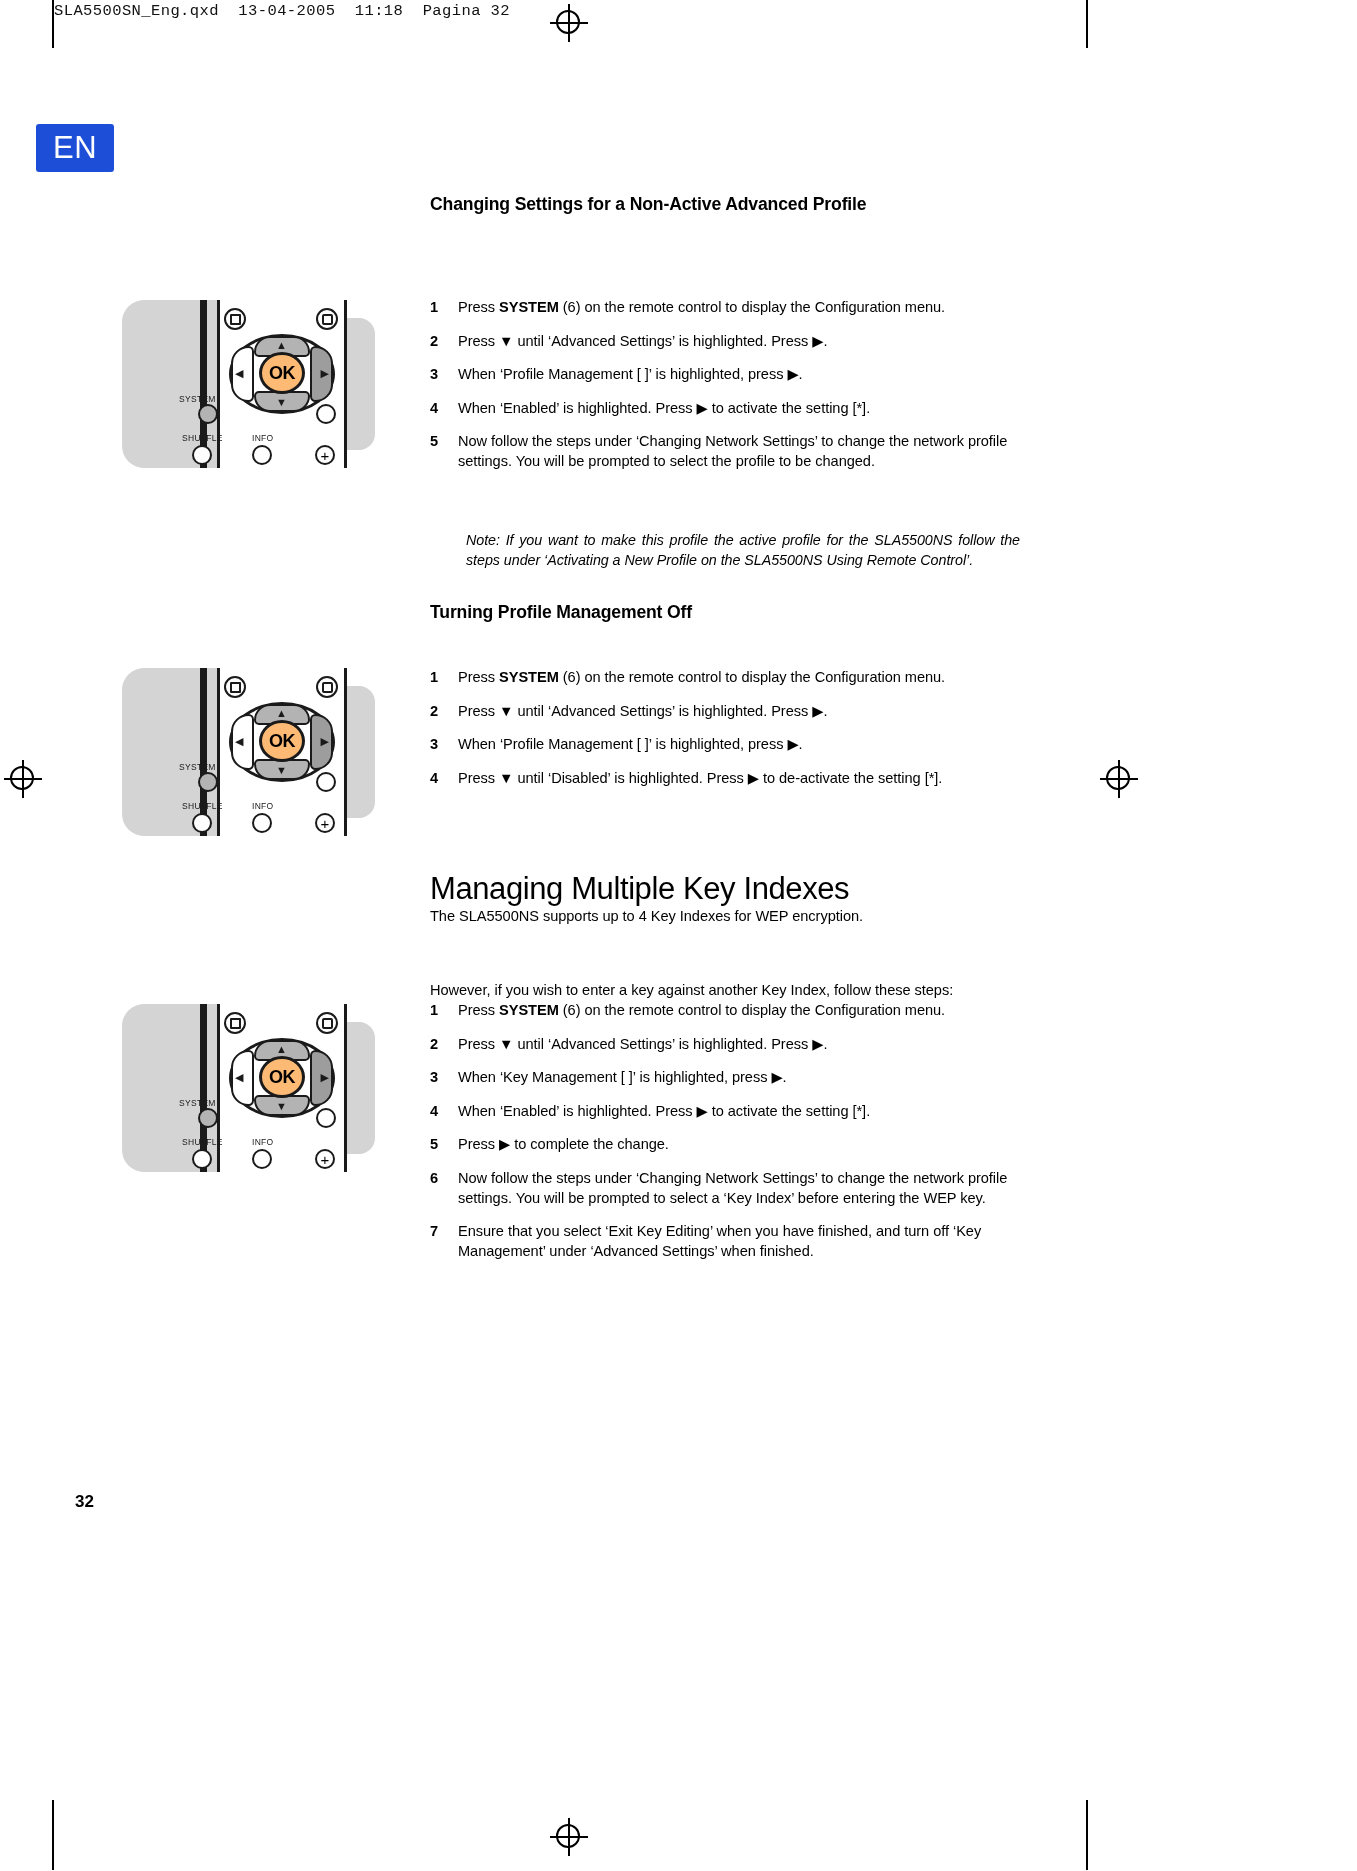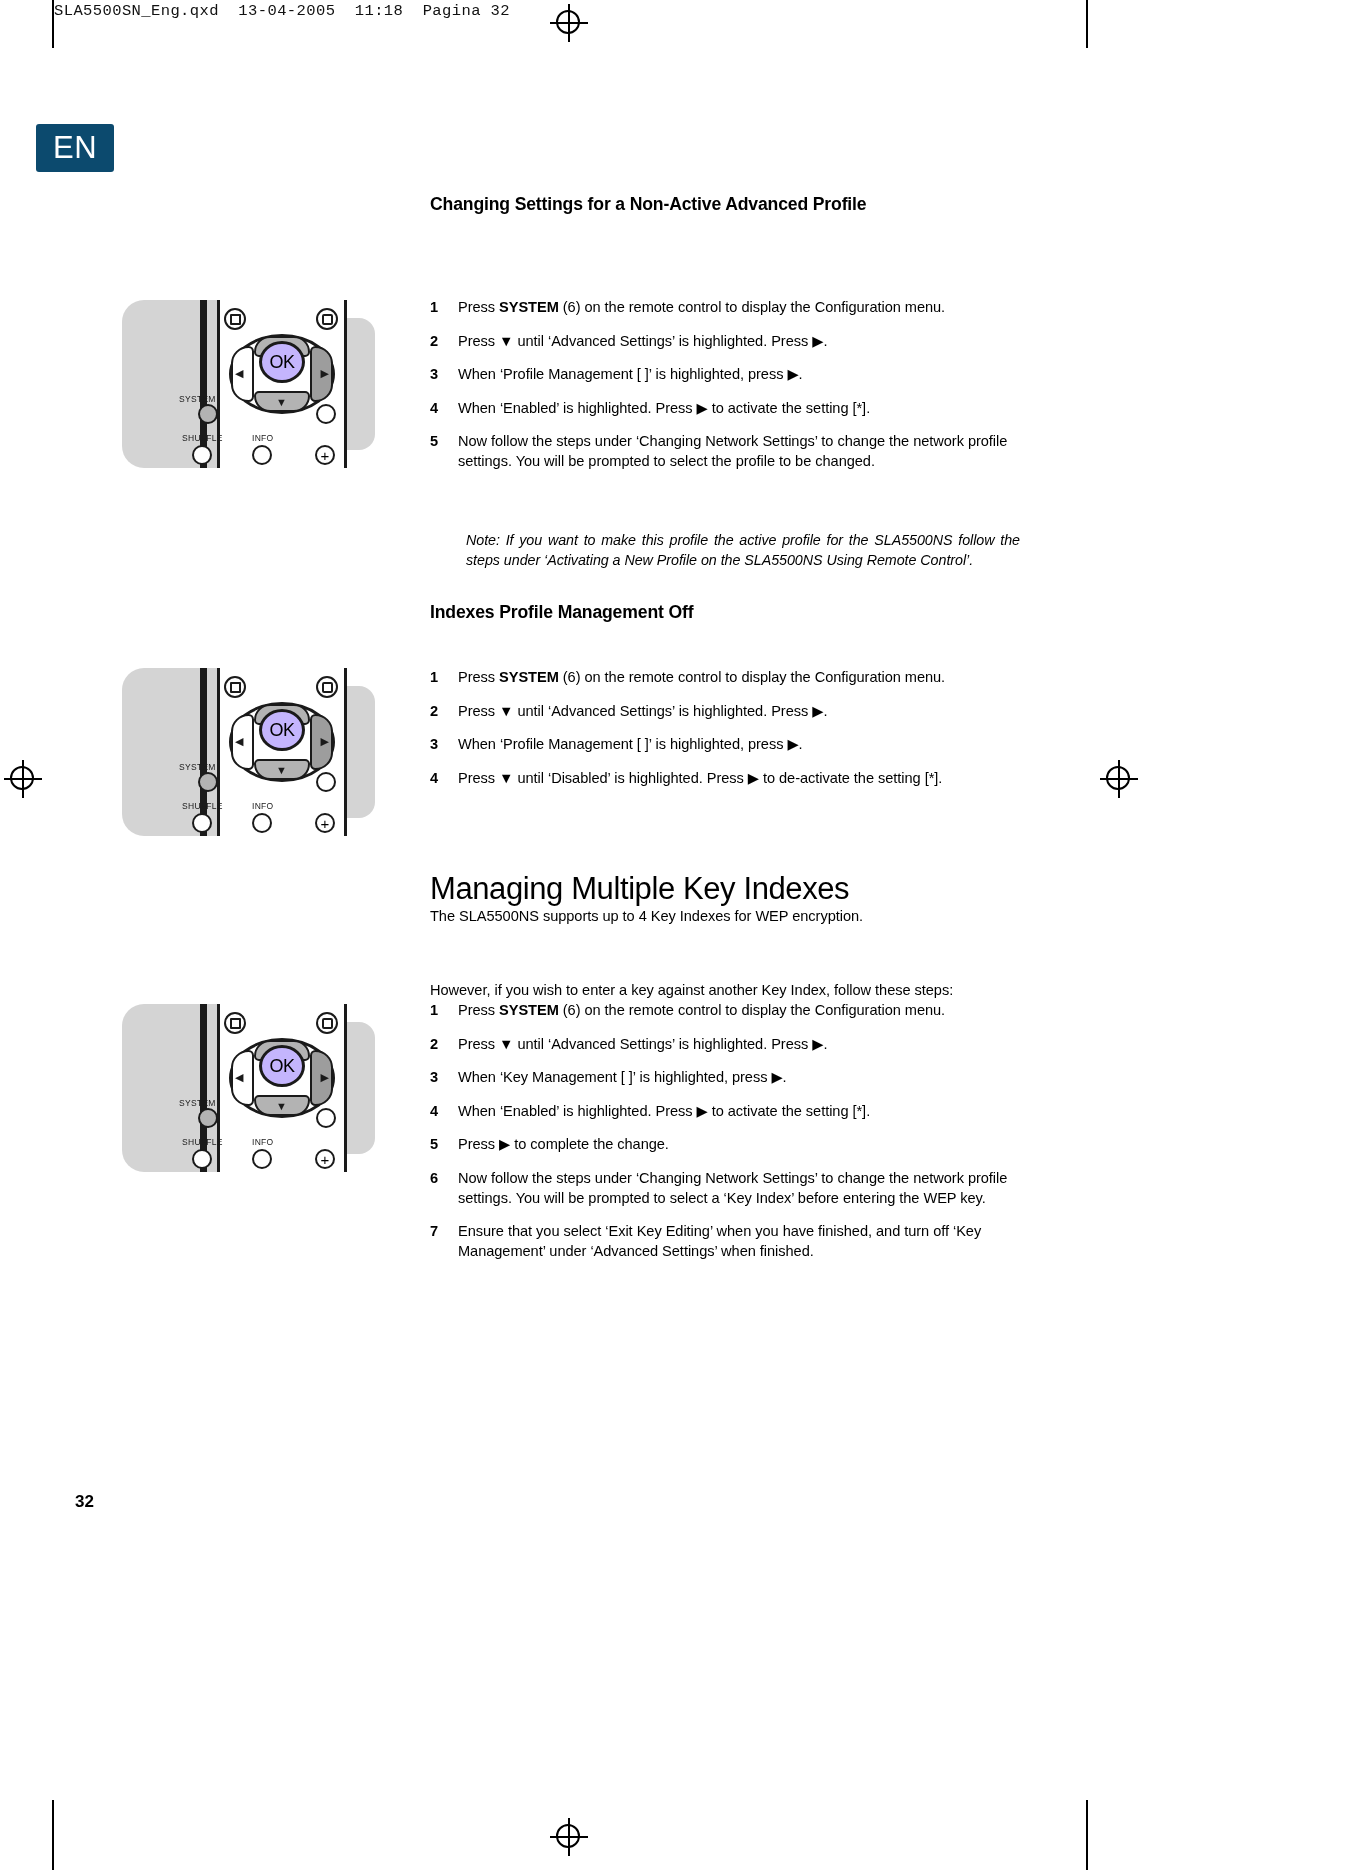--- a/index.html
+++ b/index.html
@@ -22,21 +22,21 @@
   .reg:before{left:18px;top:0;width:2px;height:38px;}
   .reg:after{top:18px;left:0;height:2px;width:38px;}
   .reg .ring{
     position:absolute;left:6px;top:6px;width:24px;height:24px;
     border:2px solid #000;border-radius:50%;box-sizing:border-box;
   }
 
   
   .lang-badge{
     position:absolute;left:36px;top:124px;width:78px;height:48px;
-    background:#0c4a6e;color:#fff;border-radius:3px;
+    background:#1d4ed8;color:#fff;border-radius:3px;
     font-size:31px;font-weight:400;letter-spacing:.5px;
     display:flex;align-items:center;justify-content:center;
     font-family:"Liberation Sans", sans-serif;
   }
 
   
   .col{position:absolute;left:430px;top:0;width:590px;}
 
   h2.sec{
     font-size:17.6px;font-weight:bold;margin:0 0 2px 0;
@@ -95,24 +95,24 @@
   }
   .dp-up{top:2px;border-radius:26px 26px 8px 8px;}
   .dp-down{bottom:2px;border-radius:8px 8px 26px 26px;}
   .dp-left,.dp-right{
     position:absolute;top:12px;width:23px;height:56px;
     border:2.5px solid #1a1a1a;box-sizing:border-box;background:#fff;
   }
   .dp-left{left:2px;border-radius:26px 8px 8px 26px;}
   .dp-right{right:2px;border-radius:8px 26px 26px 8px;background:#9d9d9d;}
   .dp-ok{
-    position:absolute;left:30px;top:7px;width:46px;height:42px;
-    border:3px solid #1a1a1a;border-radius:50%;background:#c4b5fd;box-sizing:border-box;
+    position:absolute;left:30px;top:18px;width:46px;height:42px;
+    border:3px solid #1a1a1a;border-radius:50%;background:#fdba74;box-sizing:border-box;
     display:flex;align-items:center;justify-content:center;
-    font-size:18px;font-weight:normal;letter-spacing:-.5px;
+    font-size:18px;font-weight:bold;letter-spacing:-.5px;
   }
   .ar{position:absolute;font-size:11px;line-height:1;color:#1a1a1a;}
   .ar.u{left:47px;top:6px;}
   .ar.d{left:47px;bottom:6px;}
   .ar.l{left:6px;top:34px;}
   .ar.r{right:6px;top:34px;}
 
   
   .rbtn{
     position:absolute;width:22px;height:22px;border:2.5px solid #1a1a1a;
@@ -310,21 +310,21 @@
       <span>Now follow the steps under ‘Changing Network Settings’ to change the network profile settings. You will be prompted to select the profile to be changed.</span>
     </li>
   </ul>
 </div>
 
 <div class="col" style="left:466px;width:554px;top:531px;">
   <p class="note">Note: If you want to make this profile the active profile for the SLA5500NS follow the steps under ‘Activating a New Profile on the SLA5500NS Using Remote Control’.</p>
 </div>
 
 <div class="col" style="top:602px;">
-  <h2 class="sec">Indexes Profile Management Off</h2>
+  <h2 class="sec">Turning Profile Management Off</h2>
 </div>
 
 <div class="col" style="top:668px;">
   <ul class="steps">
     <li class="step">
       <span class="n">1</span>
       <span>Press </span><b class="kw">SYSTEM</b><span> (6) on the remote control to display the Configuration menu.</span>
     </li>
     <li class="step">
       <span class="n">2</span>

